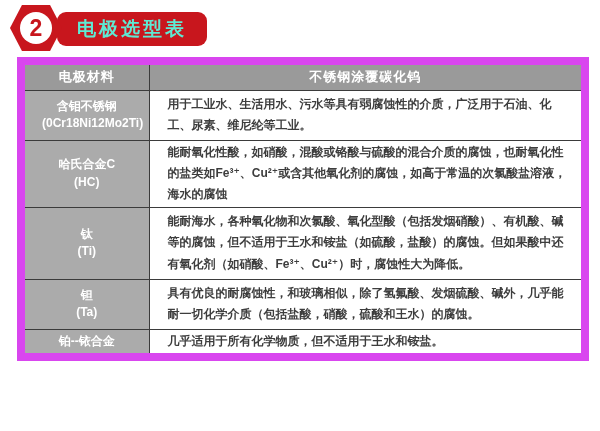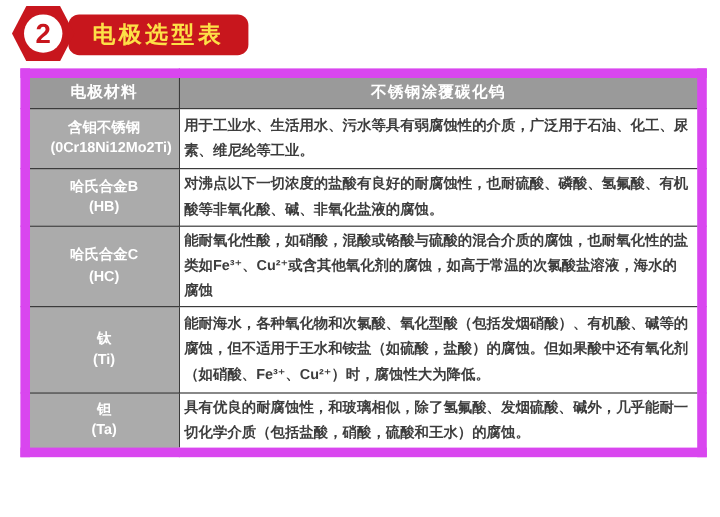--- a/index.html
+++ b/index.html
@@ -12,21 +12,21 @@
     overflow:hidden;
   }
 
   
   .lozenge {
     position:absolute; left:57px; top:12px;
     width:150px; height:34px;
     background:#c8161d;
     border-radius:9px;
     display:flex; align-items:center; justify-content:center;
-    color:#fde047; font-size:19px; font-weight:bold; letter-spacing:3px;
+    color:#5eead4; font-size:19px; font-weight:bold; letter-spacing:3px;
     z-index:1;
   }
   .hex {
     position:absolute; left:10px; top:5px;
     width:52px; height:46px; z-index:2;
   }
   .hex-shape {
     position:absolute; inset:0;
     background:#c8161d;
     -webkit-clip-path:polygon(0 50%, 23% 0, 77% 0, 100% 50%, 77% 100%, 23% 100%);
@@ -63,21 +63,21 @@
   td.mat {
     background:#ababab; color:#ffffff;
     font-size:12px; font-weight:bold;
     text-align:center; line-height:1.45;
     padding:1px 17px;
   }
   td.desc {
     background:#ffffff; color:#3d3d3d;
     font-size:12px; font-weight:bold;
     line-height:1.78;
-    padding:1px 6px 1px 4px;
+    padding:1px 6px 1px 18px;
     text-align:left;
   }
   tr.h50 { height:50px; }
   tr.h48 { height:48px; }
   tr.h66 { height:66px; }
   tr.h72 { height:72px; }
   tr.h24 { height:24px; }
 </style>
 </head>
 <body>
@@ -107,27 +107,20 @@
       </tr>
     </thead>
     <tbody>
       <tr class="h50">
         <td class="mat">
           <div>含钼不锈钢</div>
           <div>(0Cr18Ni12Mo2Ti)</div>
         </td>
         <td class="desc">用于工业水、生活用水、污水等具有弱腐蚀性的介质，广泛用于石油、化工、尿素、维尼纶等工业。</td>
       </tr>
-      <tr class="h48">
-        <td class="mat">
-          <div>哈氏合金B</div>
-          <div>(HB)</div>
-        </td>
-        <td class="desc">对沸点以下一切浓度的盐酸有良好的耐腐蚀性，也耐硫酸、磷酸、氢氟酸、有机酸等非氧化酸、碱、非氧化盐液的腐蚀。</td>
-      </tr>
       <tr class="h66">
         <td class="mat">
           <div>哈氏合金C</div>
           <div>(HC)</div>
         </td>
         <td class="desc">能耐氧化性酸，如硝酸，混酸或铬酸与硫酸的混合介质的腐蚀，也耐氧化性的盐类如Fe³⁺、Cu²⁺或含其他氧化剂的腐蚀，如高于常温的次氯酸盐溶液，海水的腐蚀</td>
       </tr>
       <tr class="h72">
         <td class="mat">
           <div>钛</div>
@@ -135,16 +128,22 @@
         </td>
         <td class="desc">能耐海水，各种氧化物和次氯酸、氧化型酸（包括发烟硝酸）、有机酸、碱等的腐蚀，但不适用于王水和铵盐（如硫酸，盐酸）的腐蚀。但如果酸中还有氧化剂（如硝酸、Fe³⁺、Cu²⁺）时，腐蚀性大为降低。</td>
       </tr>
       <tr class="h50">
         <td class="mat">
           <div>钽</div>
           <div>(Ta)</div>
         </td>
         <td class="desc">具有优良的耐腐蚀性，和玻璃相似，除了氢氟酸、发烟硫酸、碱外，几乎能耐一切化学介质（包括盐酸，硝酸，硫酸和王水）的腐蚀。</td>
       </tr>
+      <tr class="h24">
+        <td class="mat">
+          <div>铂--铱合金</div>
+        </td>
+        <td class="desc">几乎适用于所有化学物质，但不适用于王水和铵盐。</td>
+      </tr>
     </tbody>
   </table>
 
 </div>
 
 </body></html>

